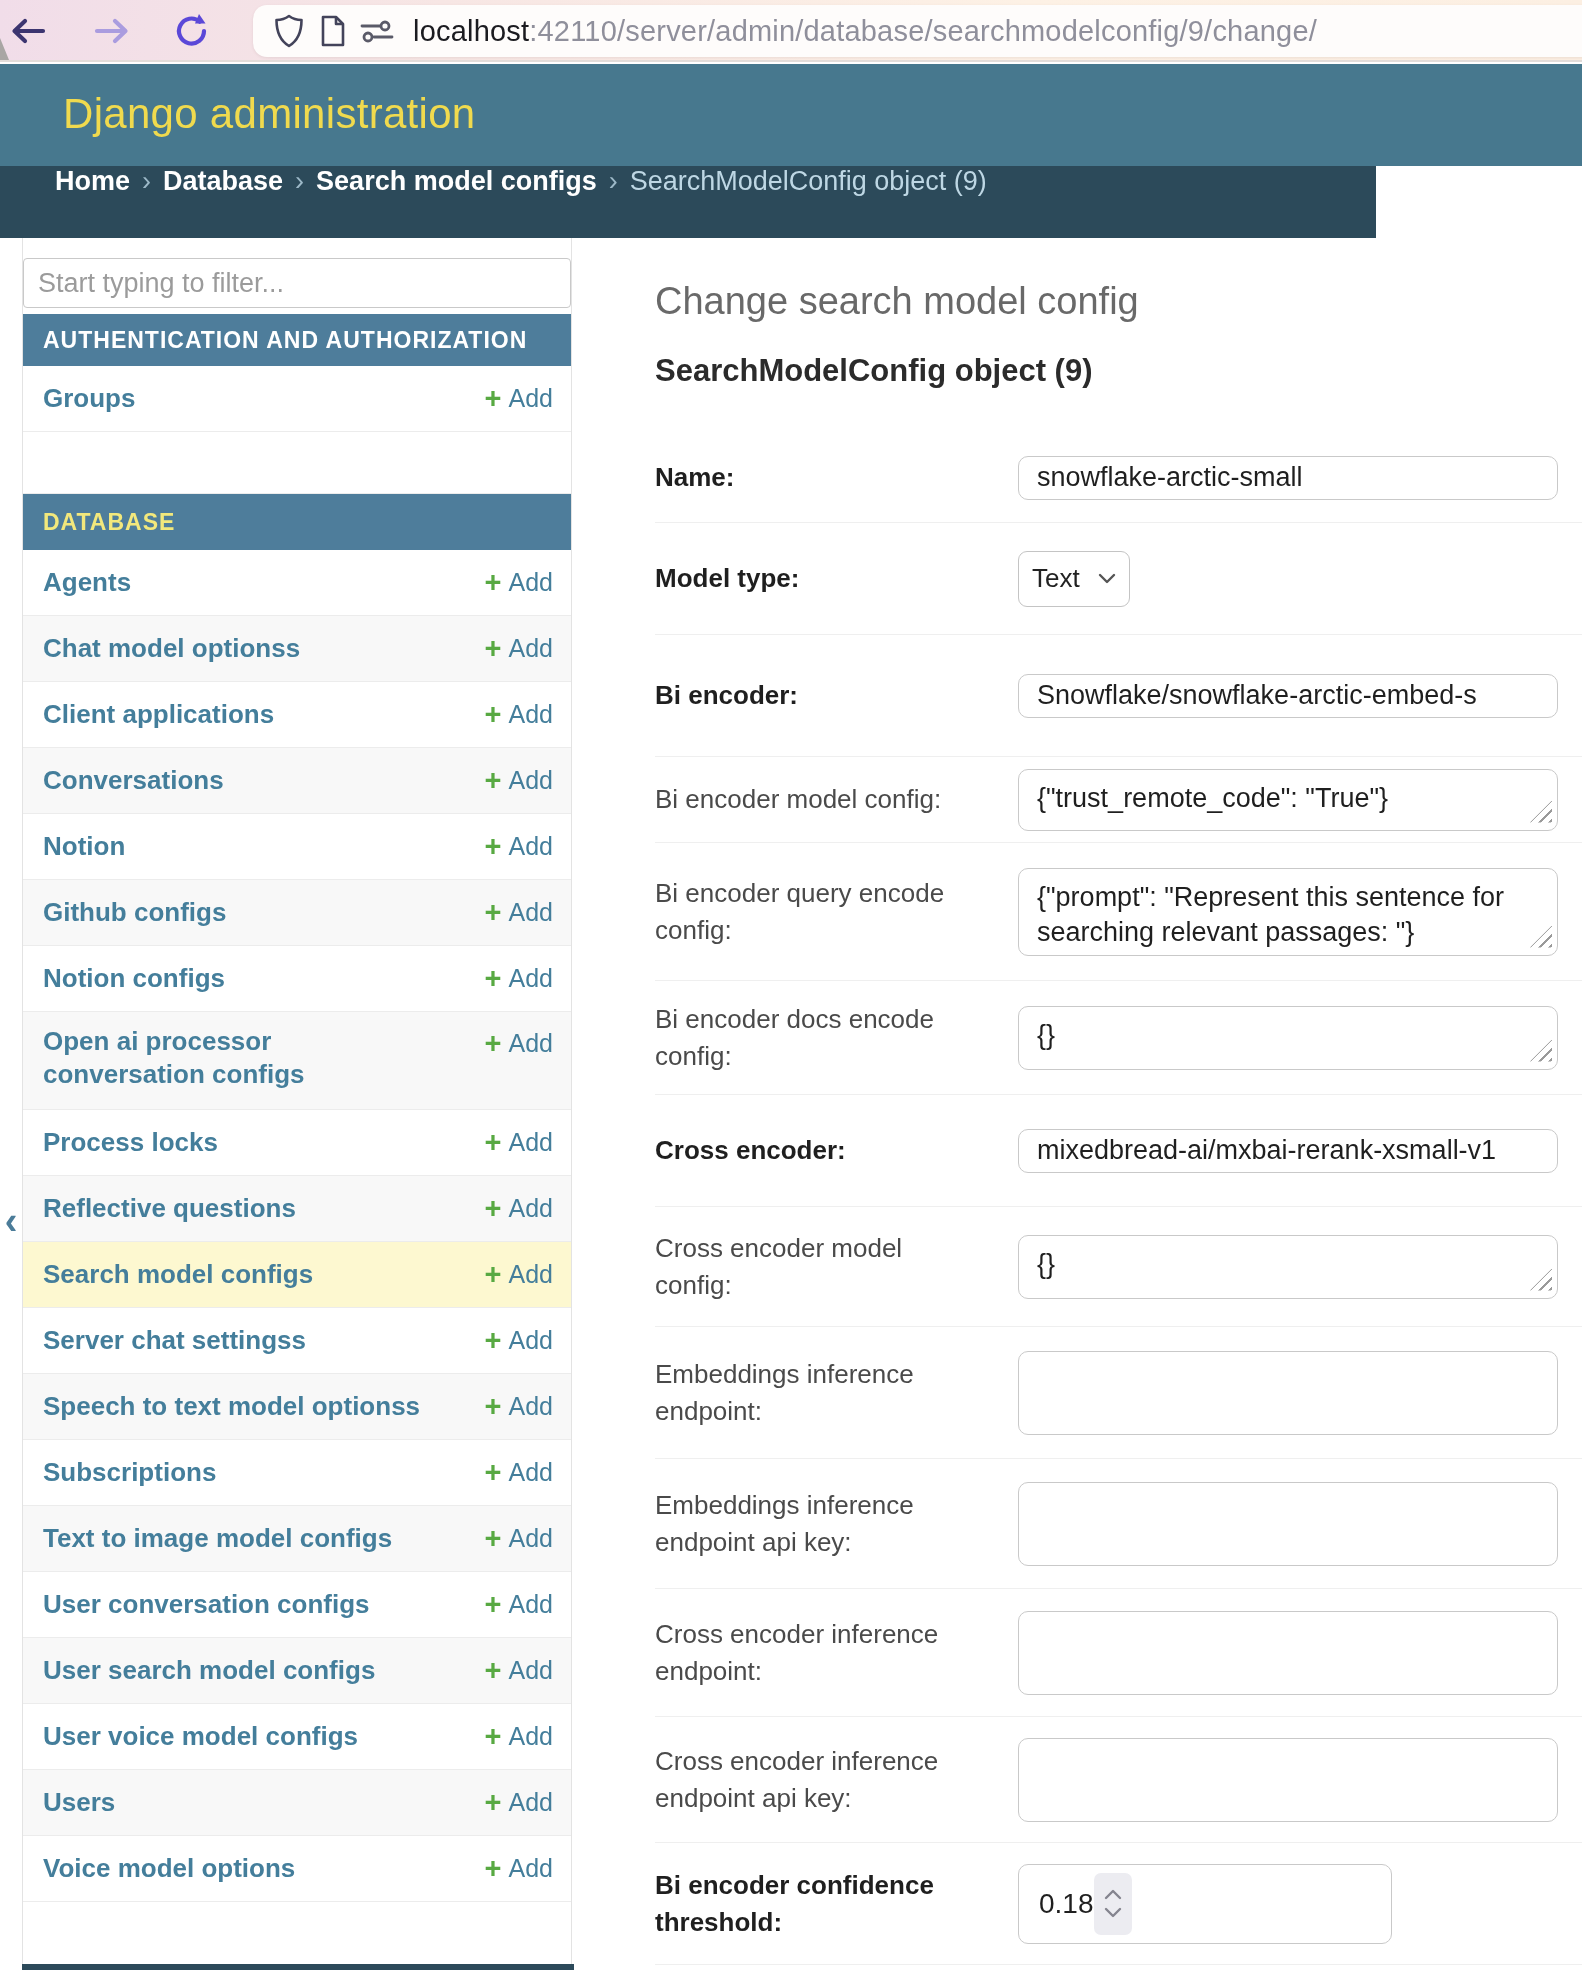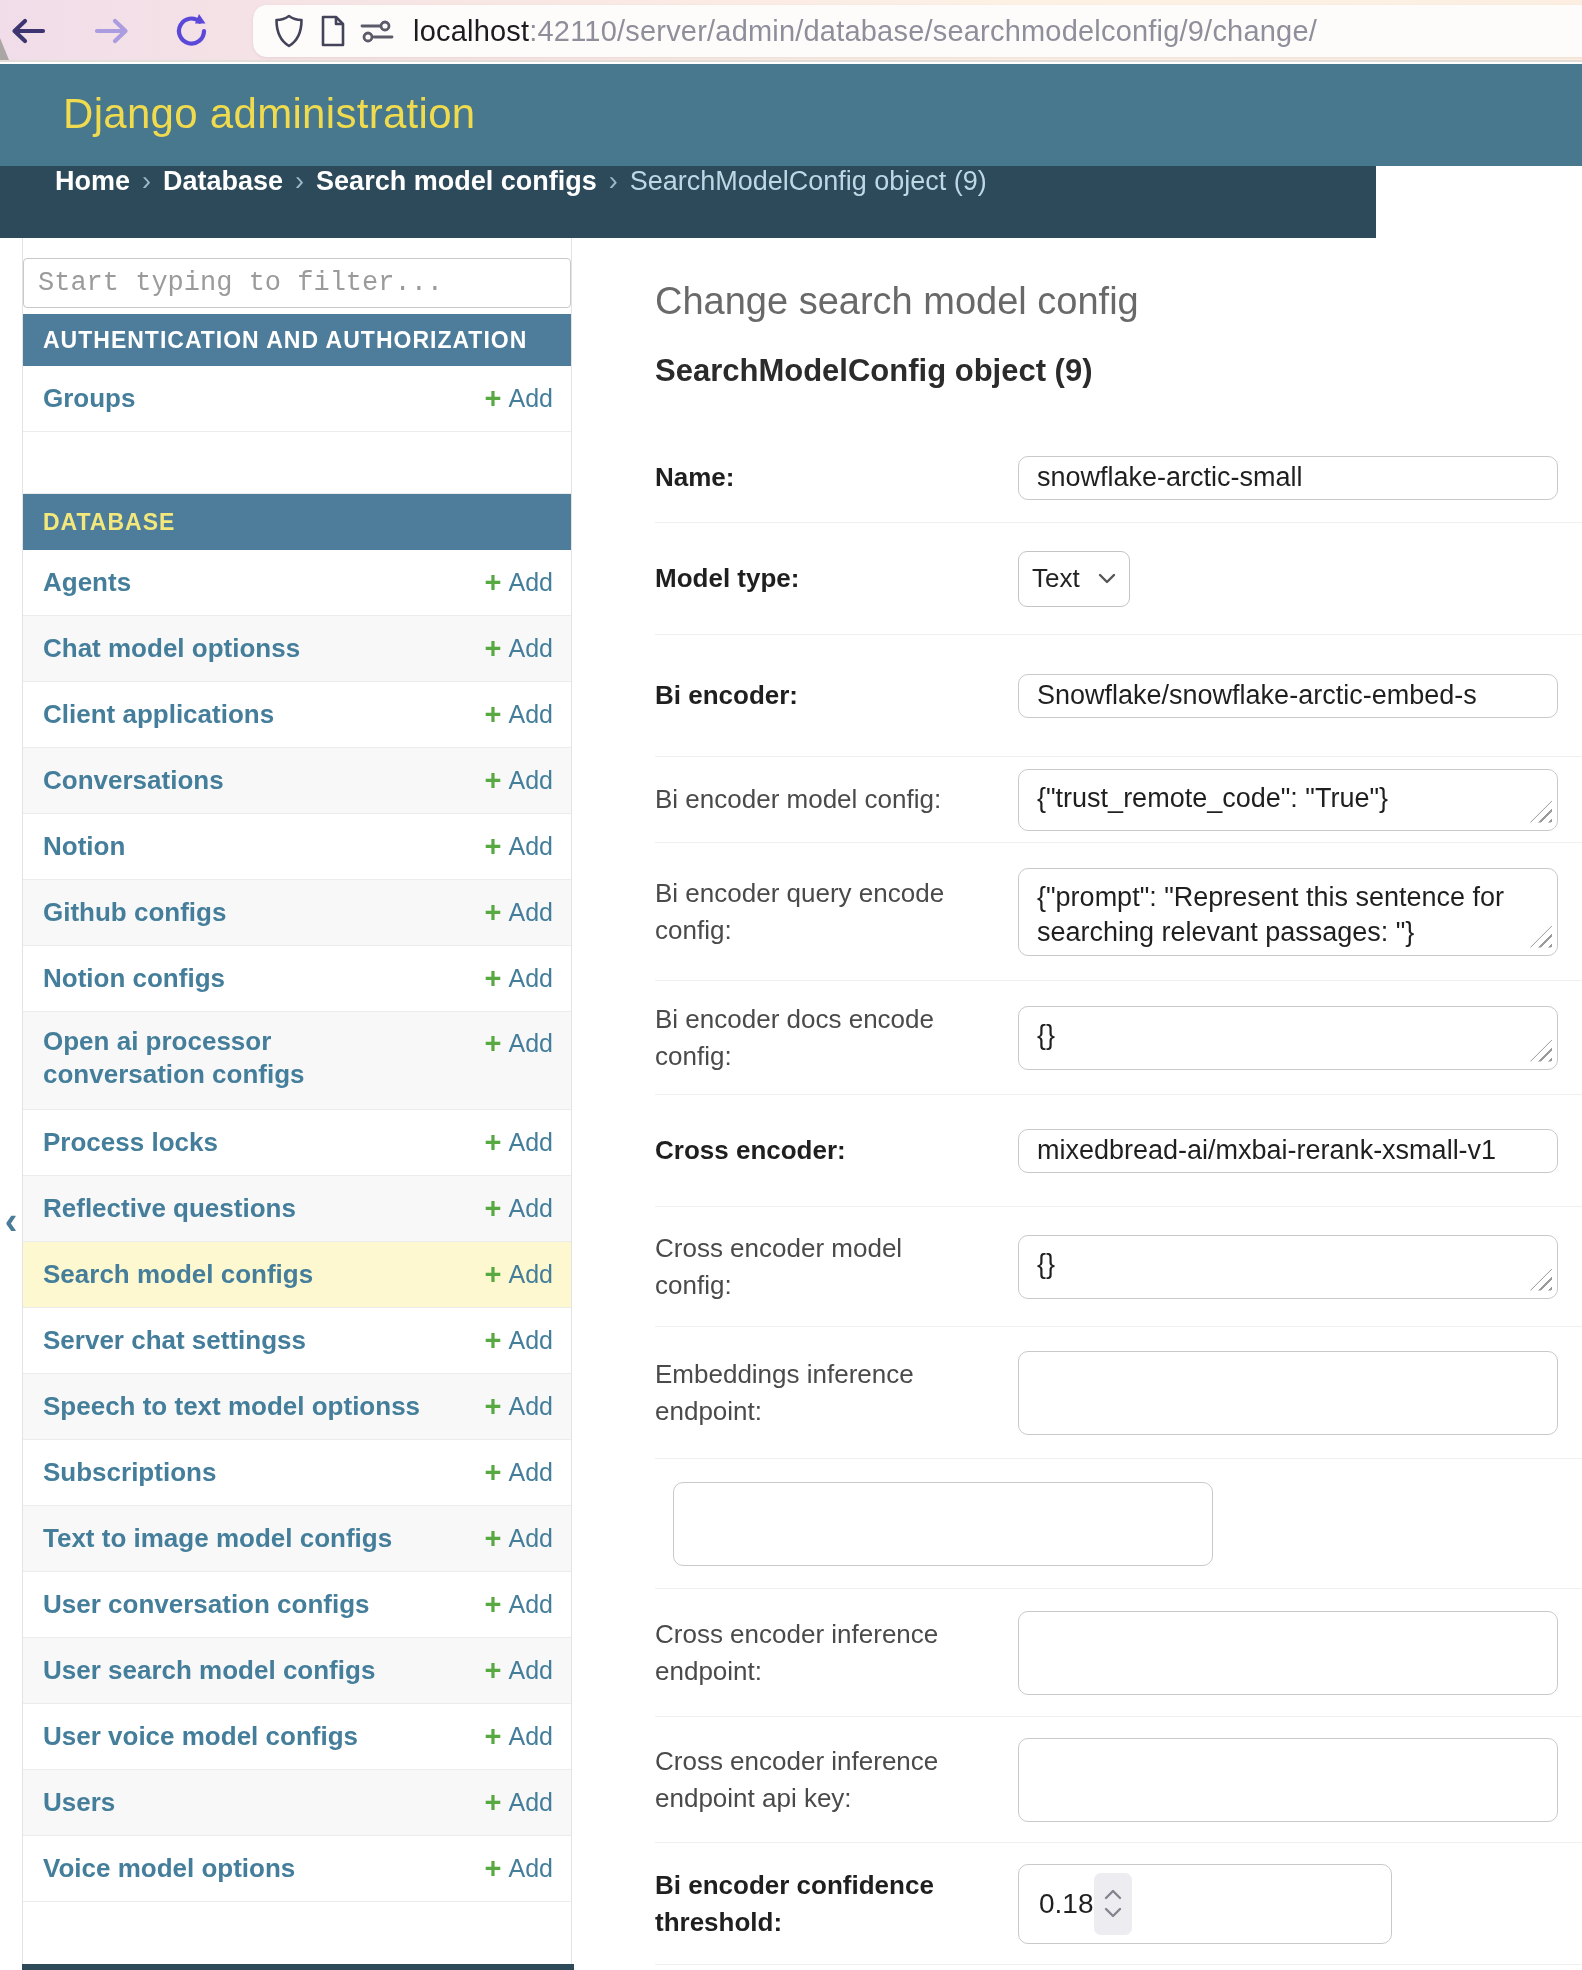--- a/index.html
+++ b/index.html
@@ -41,21 +41,21 @@
 
   
   .side-toggle { position:absolute; left:0px; top:1198px; width:22px; height:46px; font-size:38px; font-weight:bold; color:#4b7c99; display:flex; align-items:center; justify-content:center; cursor:pointer; }
   .sidebar {
     position:absolute; left:22px; top:238px; width:550px; height:1732px;
     background:#fff; border-left:1px solid #e3e3e3; border-right:1px solid #e3e3e3;
   }
   .filter-input {
     display:block; width:100%; height:50px; margin-top:20px;
     border:1px solid #c9c9c9; border-radius:4px; font-size:27px; padding:0 14px;
-    color:#555; font-family:Liberation Mono, monospace; background:#fff;
+    color:#555; font-family:Liberation Sans, sans-serif; background:#fff;
   }
   .filter-input::placeholder { color:#9b9b9b; }
   .caption {
     height:52px; margin-top:6px; background:#4e7d9b; color:#fff;
     font-size:23px; font-weight:bold; letter-spacing:1px; line-height:52px; padding-left:20px;
     text-transform:uppercase; white-space:nowrap; overflow:hidden;
   }
   .caption.current-app { color:#f2e87c; margin-top:0; height:56px; line-height:56px; }
   .srow {
     display:flex; justify-content:space-between; align-items:center;
@@ -400,20 +400,21 @@
         <div class="grip"></div>
       </div>
     </div>
 
     <div class="frow r8">
       <div class="flabel">Embeddings inference endpoint:</div>
       <div class="fctl"><input class="ti ti-tall" value="" style=""></div>
     </div>
 
     <div class="frow r9">
+      <div class="flabel">Embeddings inference endpoint api key:</div>
       <div class="fctl"><input class="ti ti-tall" value="" style=""></div>
     </div>
 
     <div class="frow r10">
       <div class="flabel">Cross encoder inference endpoint:</div>
       <div class="fctl"><input class="ti ti-tall" value="" style=""></div>
     </div>
 
     <div class="frow r11">
       <div class="flabel">Cross encoder inference endpoint api key:</div>

